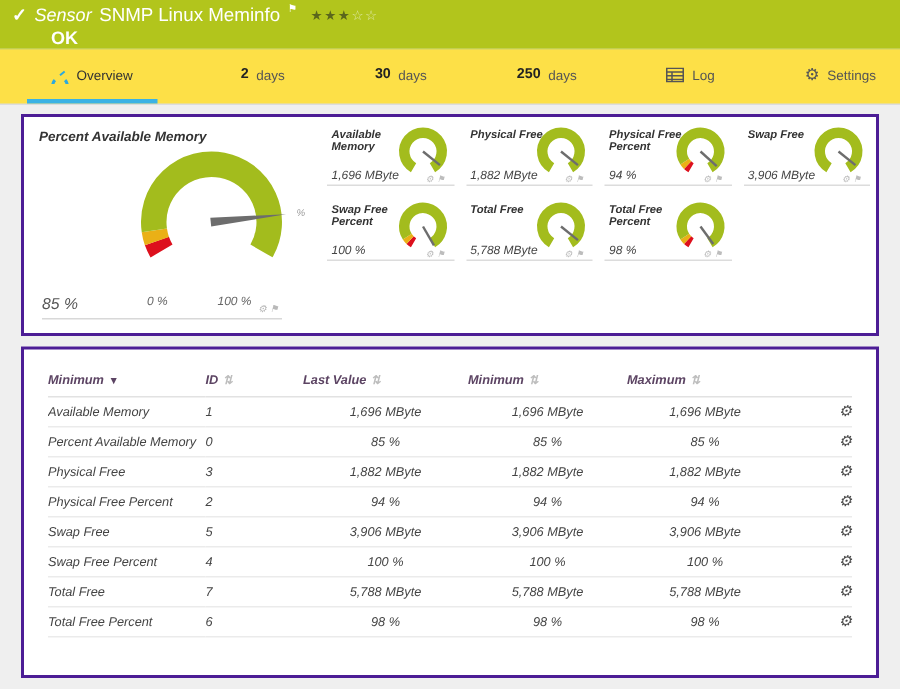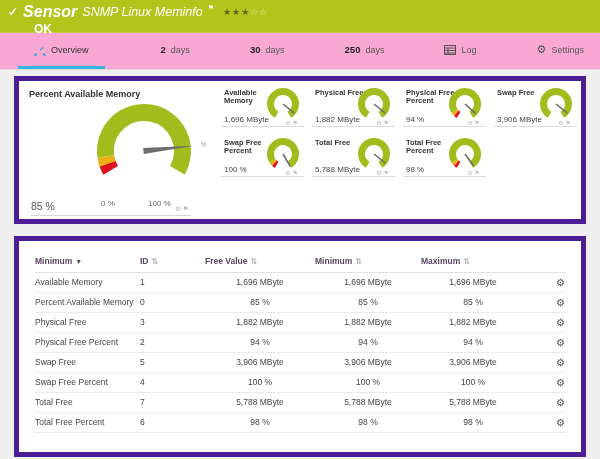--- a/index.html
+++ b/index.html
@@ -4,40 +4,40 @@
 <style>
   * { margin:0; padding:0; box-sizing:border-box; }
   html,body { width:600px; height:459px; overflow:hidden; background:#efefef;
     font-family:"Liberation Sans", sans-serif; }
 
   
   .hdr { height:33px; background:#b2c51c; border-bottom:1px solid #c3cf4e;
     padding:3px 10px 0 8px; color:#fff; }
   .hdr-line1 { display:flex; align-items:center; gap:5px; }
   .hdr-check { font-size:12px; font-weight:bold; }
-  .hdr-kind { font-style:italic; font-size:16px;font-weight:bold; }
-  .hdr-title { font-size:12.5px;font-style:italic; }
+  .hdr-kind { font-style:italic; font-size:12px; }
+  .hdr-title { font-size:12.5px; }
   .hdr-flag { font-size:7px; position:relative; top:-4px; }
   .hdr-stars { font-size:9px; letter-spacing:1px; margin-left:4px; cursor:pointer; }
   .hdr-stars .full { color:#5a661c; }
   .hdr-stars .empty { color:#dde7a4; }
   .hdr-status { font-size:12px; font-weight:bold; margin:1px 0 0 26px; }
 
   
-  .tabbar { height:37px; background:#f9a8d4; border-bottom:1px solid #dcdcdc;
+  .tabbar { height:37px; background:#fde047; border-bottom:1px solid #dcdcdc;
     display:flex; align-items:stretch; justify-content:space-between;
     padding:0 12px 0 18px; }
   .tab { display:flex; align-items:center; gap:5px; font-size:9px; color:#555;
     cursor:pointer; border-bottom:3px solid transparent; padding:0 4px; }
   .tab.active { border-bottom-color:#3ab2e4; color:#333; padding:0 16px; }
   .tab b { color:#222; font-size:9.5px; }
   .tab .gear-glyph { font-size:11px; color:#555; }
 
   
-  .card { background:#fff; border:5px solid #4c1d95; margin:6px 14px 12px; }
+  .card { background:#fff; border:2px solid #4c1d95; margin:6px 14px 7px;font-style:italic; }
   #overview-card { height:148px; display:flex; }
   #table-card { height:221px; margin-top:5px; padding:9px 16px 0; }
 
   
   .main-gauge-panel { width:198px; position:relative; flex:none; }
   .mg-title { position:absolute; left:10px; top:8px; font-size:9px; font-weight:bold; color:#333; }
   .mg-svg { position:absolute; left:56px; top:6px; }
   .mg-min { position:absolute; left:82px; top:118px; font-size:8px; color:#666; }
   .mg-max { position:absolute; left:129px; top:118px; font-size:8px; color:#666; }
   .mg-value { position:absolute; left:12px; top:119px; font-size:10.5px; color:#555; }
@@ -224,21 +224,21 @@
         <col style="width:65px">
         <col style="width:110px">
         <col style="width:106px">
         <col style="width:104px">
         <col>
       </colgroup>
     <thead>
       <tr>
         <th><span>Minimum</span><span class="sort-desc">▼</span></th>
         <th><span>ID</span><span class="sort-both">⇅</span></th>
-        <th><span>Free Value</span><span class="sort-both">⇅</span></th>
+        <th><span>Last Value</span><span class="sort-both">⇅</span></th>
         <th><span>Minimum</span><span class="sort-both">⇅</span></th>
         <th><span>Maximum</span><span class="sort-both">⇅</span></th>
         <th></th>
       </tr>
     </thead>
     <tbody>
       <tr>
         <td class="chan">Available Memory</td>
         <td class="id-c">1</td>
         <td class="val">1,696 MByte</td>

